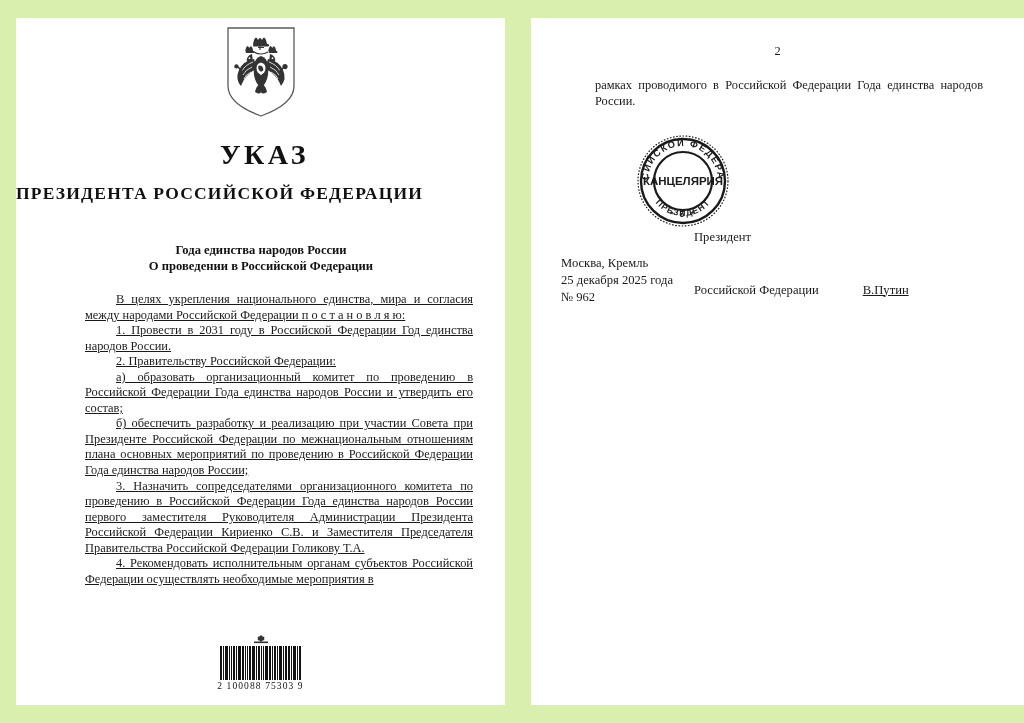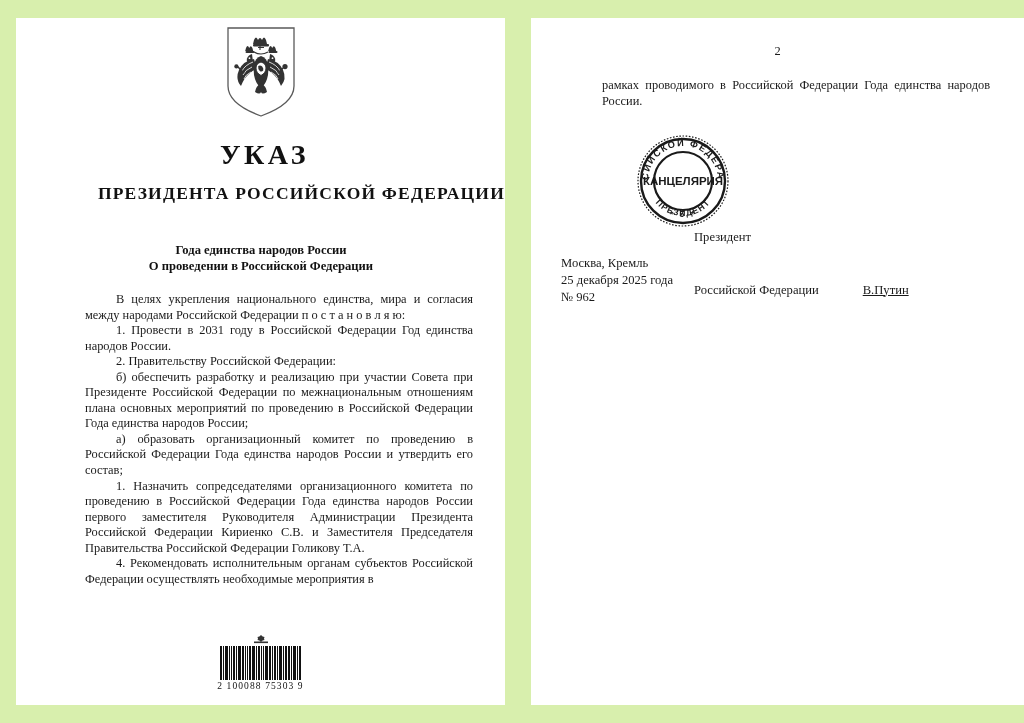--- a/index.html
+++ b/index.html
@@ -47,21 +47,21 @@
     letter-spacing: 3.5px;
     font-weight: 700;
     color: #111;
     font-family: "Liberation Serif", serif;
     padding-left: 8px;
   }
   .doc-subtitle {
     position: absolute;
     left: 0; right: 0;
     top: 165px;
-    text-align: right;
+    text-align: left;
     font-size: 17.5px;
     letter-spacing: 1.2px;
     font-weight: 700;
     color: #111;
   }
   .doc-heading {
     position: absolute;
     left: 55px;
     width: 380px;
     top: 224px;
@@ -75,20 +75,21 @@
   .body-block {
     position: absolute;
     left: 69px;
     width: 388px;
     top: 274px;
     font-size: 12.4px;
     line-height: 15.55px;
     color: #1a1a1a;
     text-align: justify;
     text-justify: inter-word;
+    text-decoration: underline;
   }
   .body-block p {
     margin: 0;
     text-indent: 31px;
     text-align: justify;
   }
 
   .barcode-area {
     position: absolute;
     left: 0; right: 0;
@@ -122,21 +123,21 @@
   .page-number {
     position: absolute;
     left: 0; right: 0;
     top: 26px;
     text-align: center;
     font-size: 12.4px;
     color: #1a1a1a;
   }
   .body-block-2 {
     position: absolute;
-    left: 71px;
+    left: 64px;
     width: 388px;
     top: 60px;
     font-size: 12.4px;
     line-height: 15.55px;
     color: #1a1a1a;
     text-align: justify;
   }
   .body-block-2 p {
     margin: 0;
     text-align: justify;
@@ -232,23 +233,23 @@
 
     <div class="doc-heading">
       <div>Года единства народов России</div>
       <div>О проведении в Российской Федерации</div>
     </div>
 
     <div class="body-block">
       <p>В целях укрепления национального единства, мира и согласия между народами Российской Федерации  п о с т а н о в л я ю:</p>
       <p>1. Провести в 2031 году в Российской Федерации Год единства народов России.</p>
       <p>2. Правительству Российской Федерации:</p>
+      <p>а) образовать организационный комитет по проведению в Российской Федерации Года единства народов России и утвердить его состав;</p>
       <p>б) обеспечить разработку и реализацию при участии Совета при Президенте Российской Федерации по межнациональным отношениям плана основных мероприятий по проведению в Российской Федерации Года единства народов России;</p>
-      <p>а) образовать организационный комитет по проведению в Российской Федерации Года единства народов России и утвердить его состав;</p>
-      <p>1. Назначить сопредседателями организационного комитета по проведению в Российской Федерации Года единства народов России первого заместителя Руководителя Администрации Президента Российской Федерации Кириенко С.В. и Заместителя Председателя Правительства Российской Федерации Голикову Т.А.</p>
+      <p>3. Назначить сопредседателями организационного комитета по проведению в Российской Федерации Года единства народов России первого заместителя Руководителя Администрации Президента Российской Федерации Кириенко С.В. и Заместителя Председателя Правительства Российской Федерации Голикову Т.А.</p>
       <p>4. Рекомендовать исполнительным органам субъектов Российской Федерации осуществлять необходимые мероприятия в</p>
     </div>
 
     <div class="barcode-area">
       <svg class="barcode-mini" viewBox="0 0 20 11">
         <path d="M10 1 q-1.5 2 -3.5 2 q1 2 0 3 q2 0 3.5 2 q1.5 -2 3.5 -2 q-1 -1 0 -3 q-2 0 -3.5 -2 z" fill="#333"></path>
         <rect x="3" y="7.5" width="14" height="1.6" fill="#333"></rect>
       </svg>
       <div class="barcode-bars">
         <i style="width:2px"></i>

